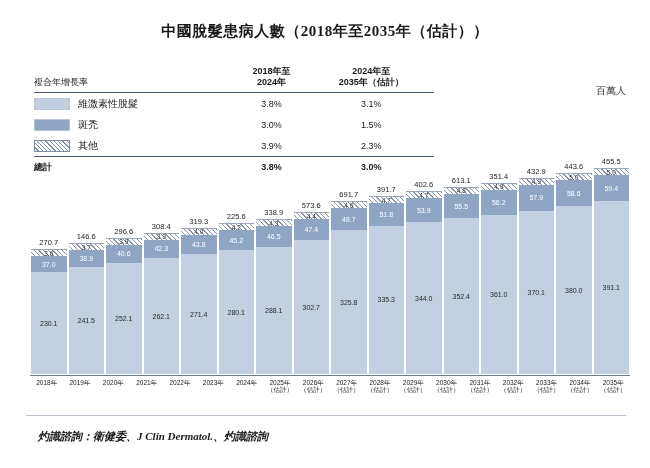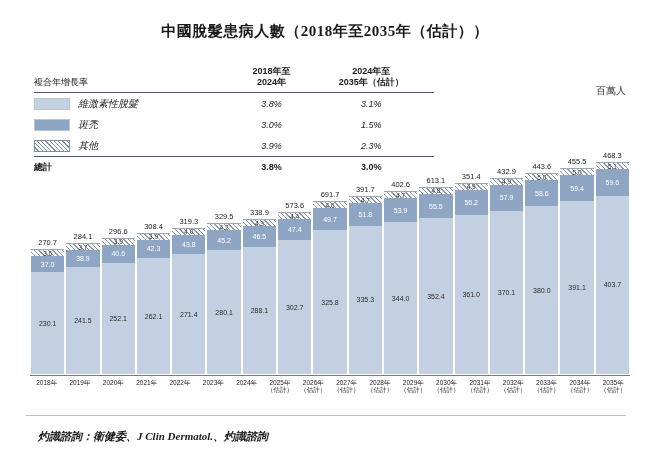--- a/index.html
+++ b/index.html
@@ -24,21 +24,21 @@
     font-size:9px;
   }
   .cagr table{border-collapse:collapse;width:100%;}
   .cagr td,.cagr th{padding:0;font-weight:normal;}
   .cagr .hdr td{
     border-bottom:1px solid #4a5a72;
     padding-bottom:3px;vertical-align:bottom;
     font-size:9px;
   }
   .cagr .hdr .c1,.cagr .hdr .c2{text-align:center;line-height:1.25;font-weight:bold;}
-  .row td{padding:4px 0 3px 0;font-style:italic;}
+  .row td{padding:4px 0 3px 0;}
   .row .c1,.row .c2{text-align:center;}
   .total td{
     border-top:1px solid #4a5a72;
     padding-top:4px;font-weight:bold;
   }
   .total .c1,.total .c2{text-align:center;}
   .swatch{
     display:inline-block;width:34px;height:10px;
     vertical-align:middle;margin-right:8px;
     border:1px solid #b9c4d4;
@@ -173,21 +173,21 @@
           </div>
           <div class="seg b" style="height: 16.3px;">
             <span class="v">37.0</span>
           </div>
           <div class="seg a" style="height: 101.6px;">
             <span class="v">230.1</span>
           </div>
         </div>
       </div>
       <div class="col">
-        <div class="tot">284.1</div>
+        <div class="tot">146.6</div>
         <div class="stack">
           <div class="seg c" style="height: 7px;">
             <span class="v">3.7</span>
           </div>
           <div class="seg b" style="height: 17.2px;">
             <span class="v">38.9</span>
           </div>
           <div class="seg a" style="height: 106.7px;">
             <span class="v">241.5</span>
           </div>
@@ -229,21 +229,21 @@
           </div>
           <div class="seg b" style="height: 19.3px;">
             <span class="v">43.8</span>
           </div>
           <div class="seg a" style="height: 119.9px;">
             <span class="v">271.4</span>
           </div>
         </div>
       </div>
       <div class="col">
-        <div class="tot">329.5</div>
+        <div class="tot">225.6</div>
         <div class="stack">
           <div class="seg c" style="height: 7px;">
             <span class="v">4.2</span>
           </div>
           <div class="seg b" style="height: 20px;">
             <span class="v">45.2</span>
           </div>
           <div class="seg a" style="height: 123.7px;">
             <span class="v">280.1</span>
           </div>
@@ -379,34 +379,20 @@
         <div class="tot">455.5</div>
         <div class="stack">
           <div class="seg c" style="height: 7px;">
             <span class="v">5.0</span>
           </div>
           <div class="seg b" style="height: 26.2px;">
             <span class="v">59.4</span>
           </div>
           <div class="seg a" style="height: 172.7px;">
             <span class="v">391.1</span>
-          </div>
-        </div>
-      </div>
-      <div class="col">
-        <div class="tot">468.3</div>
-        <div class="stack">
-          <div class="seg c" style="height: 7px;">
-            <span class="v">5.1</span>
-          </div>
-          <div class="seg b" style="height: 26.3px;">
-            <span class="v">59.6</span>
-          </div>
-          <div class="seg a" style="height: 178.3px;">
-            <span class="v">403.7</span>
           </div>
         </div>
       </div>
     </div>
   <div class="axis"></div>
   <div class="xlabels" id="xlabels">
       <div class="xl">2018年</div>
       <div class="xl">2019年</div>
       <div class="xl">2020年</div>
       <div class="xl">2021年</div>

